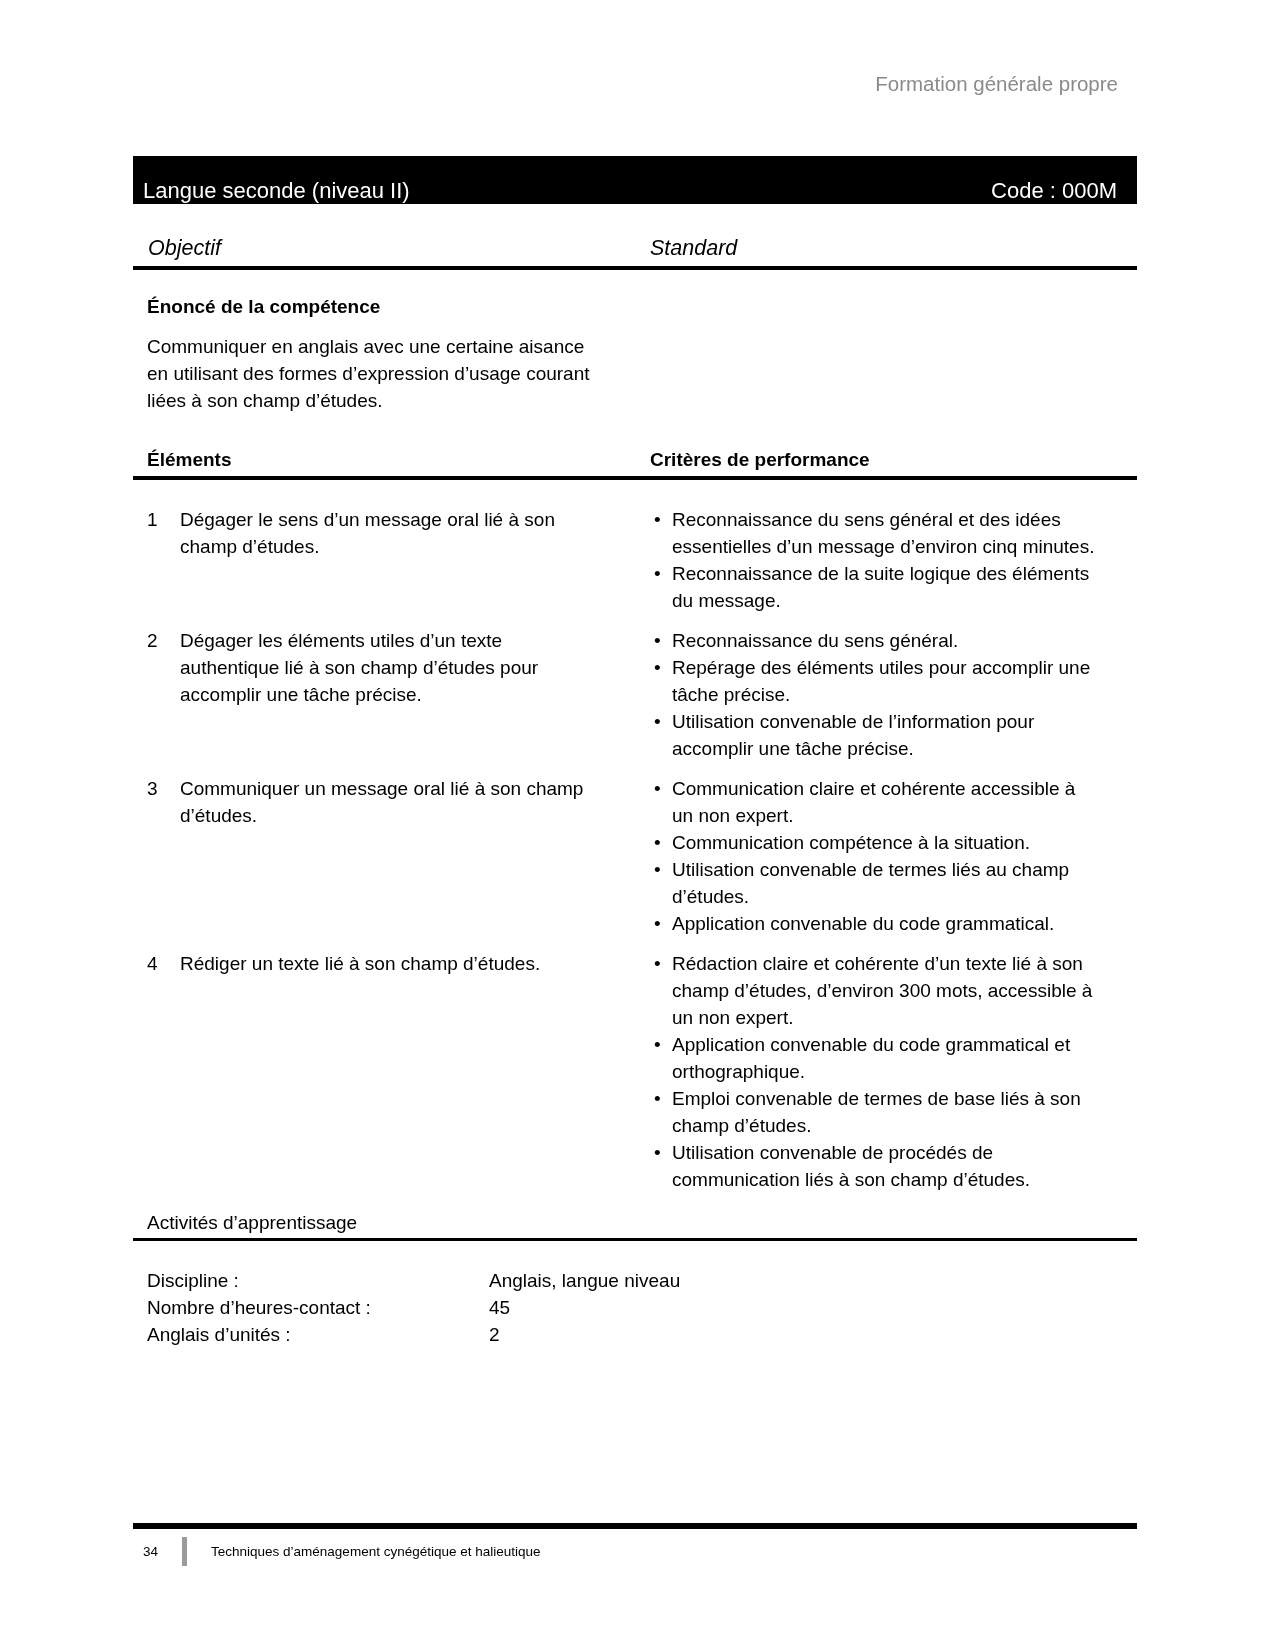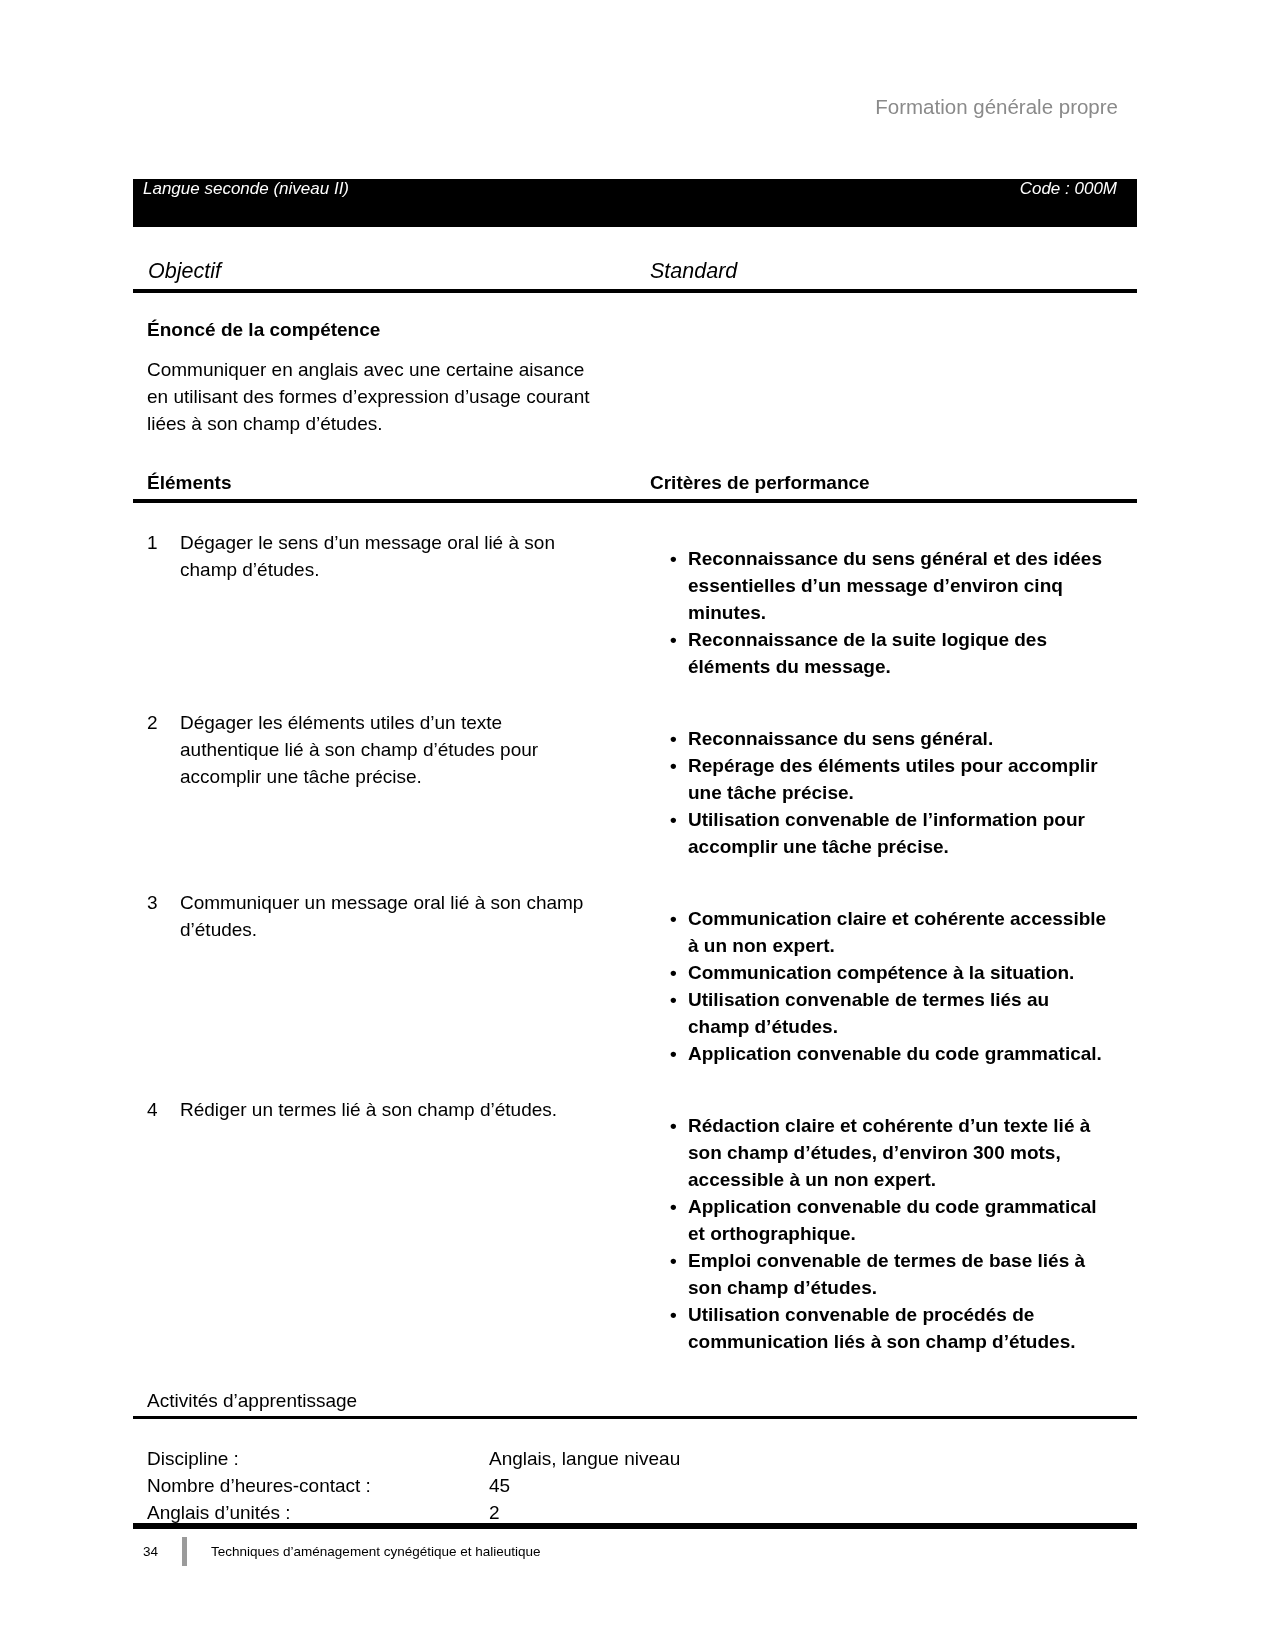--- a/index.html
+++ b/index.html
@@ -11,40 +11,39 @@
     color:#000;
     overflow:hidden;
   }
   .content{
     position:absolute;
     left:133px;top:0;
     width:1004px;
   }
   
   .top-right{
-    margin-top:96px;
+    margin-top:73px;
     text-align:right;
     padding-right:19px;
     font-size:20.5px;
     line-height:21px;
     color:#8a8a8a;
   }
   
   .title-bar{
     margin-top:62px;
     height:48px;
     background:#000;
     color:#fff;
     display:flex;
     justify-content:space-between;
-    align-items:flex-start;
+    align-items:flex-end;
     padding:0 20px 0 10px;
     box-sizing:border-box;
-    font-size:17px;
-    font-style:italic;
+    font-size:22px;
   }
   
   .obj-std{
     margin-top:32px;
     display:grid;
     grid-template-columns:517px 1fr;
     font-weight:normal;
     font-style:italic;
     font-size:21.5px;
     line-height:25px;
@@ -82,21 +81,21 @@
   .row{
     display:grid;
     grid-template-columns:517px 487px;
     margin-bottom:13px;
     font-size:19px;
     line-height:27px;
   }
   .row-left{padding-left:14px;display:flex;align-items:flex-start;}
   .el-num{flex:0 0 33px;}
   .el-text{width:415px;}
-  ul.crit{margin:16px;padding:0;list-style:none;font-weight:bold;}
+  ul.crit{margin:0;padding:0;list-style:none;}
   ul.crit li{
     position:relative;
     padding-left:22px;
     width:424px;
   }
   ul.crit li::before{
     content:"\2022";
     position:absolute;
     left:4px;top:0;
   }
@@ -199,21 +198,21 @@
           <li>Communication claire et cohérente accessible à un non expert.</li>
           <li>Communication compétence à la situation.</li>
           <li>Utilisation convenable de termes liés au champ d’études.</li>
           <li>Application convenable du code grammatical.</li>
         </ul>
       </div>
 
       <div class="row">
         <div class="row-left">
           <div class="el-num">4</div>
-          <div class="el-text">Rédiger un termes lié à son champ d’études.</div>
+          <div class="el-text">Rédiger un texte lié à son champ d’études.</div>
         </div>
         <ul class="crit">
           <li>Rédaction claire et cohérente d’un texte lié à son champ d’études, d’environ 300 mots, accessible à un non expert.</li>
           <li>Application convenable du code grammatical et orthographique.</li>
           <li>Emploi convenable de termes de base liés à son champ d’études.</li>
           <li>Utilisation convenable de procédés de communication liés à son champ d’études.</li>
         </ul>
       </div>
 
     </div>

